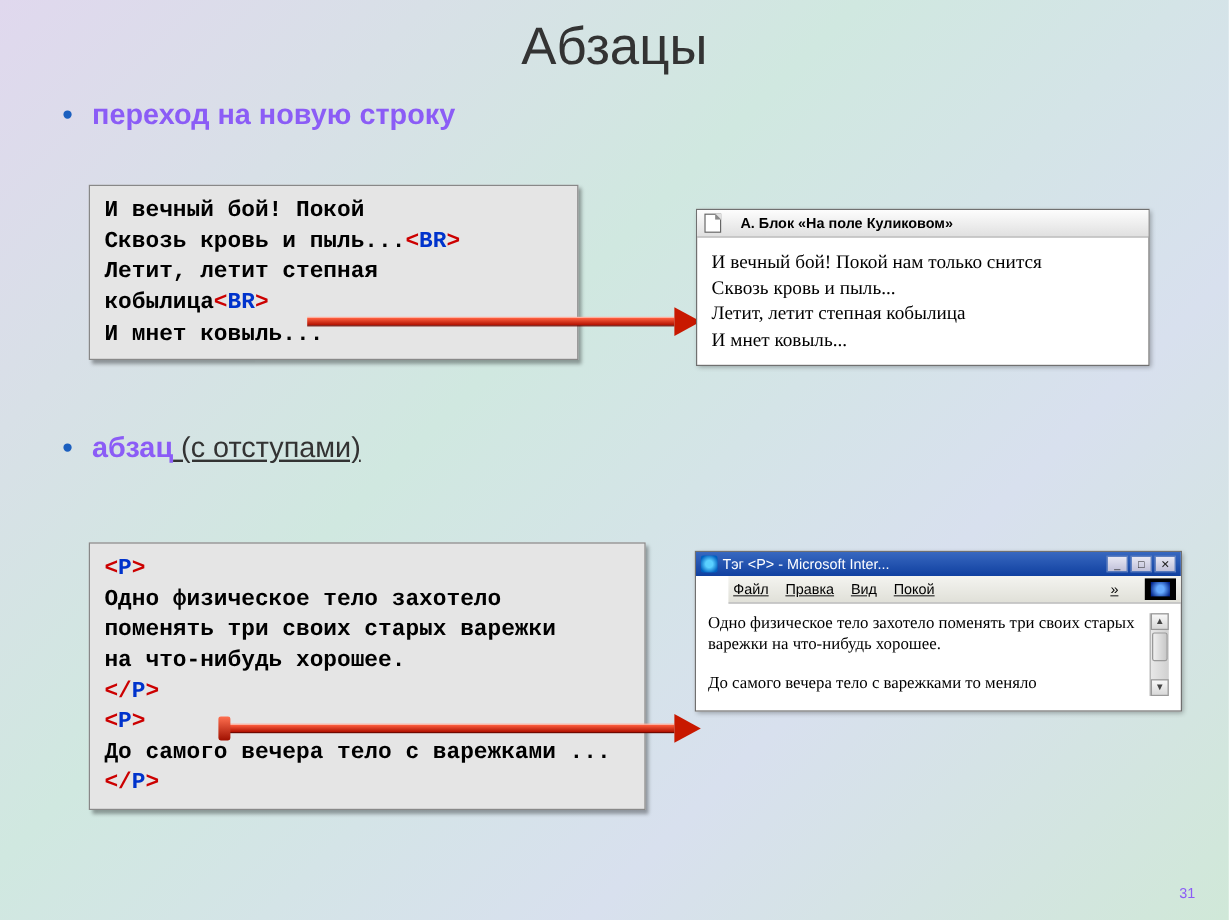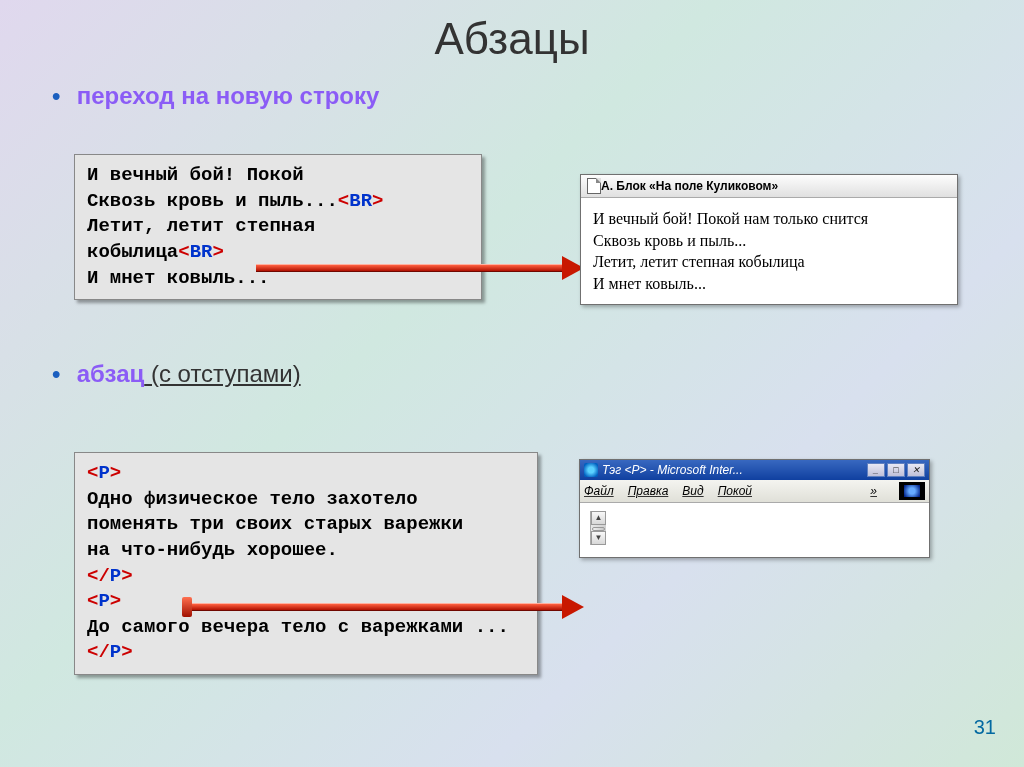--- a/index.html
+++ b/index.html
@@ -53,21 +53,21 @@
     box-shadow: 2px 2px 4px rgba(0,0,0,0.3);
   }
   .win1 { left: 580px; top: 174px; width: 378px; }
   .win1 .titlebar {
     background: linear-gradient(#fdfdfd,#e0e0e0);
     border-bottom: 1px solid #aaa;
     padding: 3px 6px;
     font-size: 12px;
     display: flex;
     align-items: center;
-    gap: 0;
+    gap: 16px;
   }
   .doc-icon {
     width: 14px; height: 16px;
     background: #fff;
     border: 1px solid #666;
     position: relative;
   }
   .doc-icon::after {
     content: "";
     position: absolute; right: -1px; top: -1px;
@@ -75,21 +75,21 @@
     border-left: 5px solid #888;
   }
   .win1 .content {
     padding: 10px 12px;
     font-family: "Times New Roman", serif;
     font-size: 16px;
     line-height: 1.35;
   }
 
   
-  .win2 { left: 579px; top: 459px; width: 351px; font-style: italic; }
+  .win2 { left: 579px; top: 459px; width: 406px; }
   .win2 .ie-titlebar {
     background: linear-gradient(#3868c0,#1040a0);
     color: #fff;
     font-size: 12px;
     padding: 3px 4px;
     display: flex;
     align-items: center;
     gap: 4px;
   }
   .ie-icon {
@@ -107,20 +107,21 @@
     line-height: 12px; color: #222;
   }
   .ie-menubar {
     background: linear-gradient(#f4f4f0,#e0e0d8);
     border-bottom: 1px solid #aaa;
     padding: 2px 4px;
     font-size: 12px;
     display: flex;
     gap: 14px;
     align-items: center;
+    margin-left: 27px;
   }
   .ie-menubar span { text-decoration: underline; text-decoration-color: #333; }
   .ie-chev { margin-left: auto; padding: 0 4px; }
   .ie-throbber {
     width: 26px; height: 18px;
     background: #000;
     display: inline-block;
     position: relative;
     margin-left: 4px;
   }
@@ -177,23 +178,23 @@
   .arrow2 { left: 188px; top: 601px; width: 396px; }
   .arrow2 .arrow-body::before {
     content: ""; position: absolute; left: -6px; top: -4px;
     width: 10px; height: 20px;
     background: linear-gradient(#ff7050,#a01000);
     border-radius: 2px;
   }
 
   .page-num {
     position: absolute;
-    right: 28px; bottom: 28px;
-    font-size: 20px;
-    color: #0369a1;
+    right: 28px; bottom: 16px;
+    font-size: 12px;
+    color: #8b5cf6;
   }
 </style>
 </head>
 <body>
 
 <div class="title">Абзацы</div>
 
 <div class="bullet-line">
   <span class="bullet-dot">•</span>
   <span class="blue-bold">переход на новую строку</span>
@@ -270,20 +271,24 @@
   </div>
   <div class="ie-menubar">
     <span>Файл</span>
     <span>Правка</span>
     <span>Вид</span>
     <span>Покой</span>
     <span class="ie-chev">»</span>
     <span class="ie-throbber"></span>
   </div>
   <div class="content">
+    <div class="content-left">
+      <div style="margin-bottom:14px">Одно физическое тело захотело поменять три своих старых варежки на что-нибудь хорошее.</div>
+      <div>До самого вечера тело с варежками то меняло</div>
+    </div>
     <div class="scrollbar">
       <div class="sb-btn">▲</div>
       <div class="sb-track">
           <div class="sb-thumb"></div>
         </div>
       <div class="sb-btn">▼</div>
     </div>
   </div>
 </div>
 

